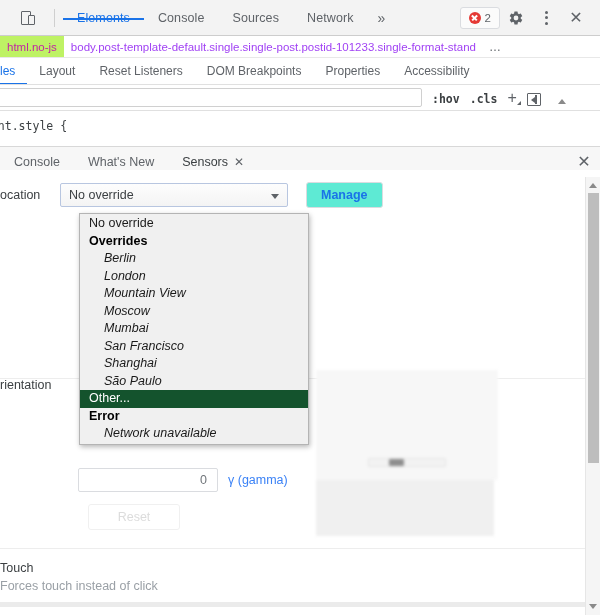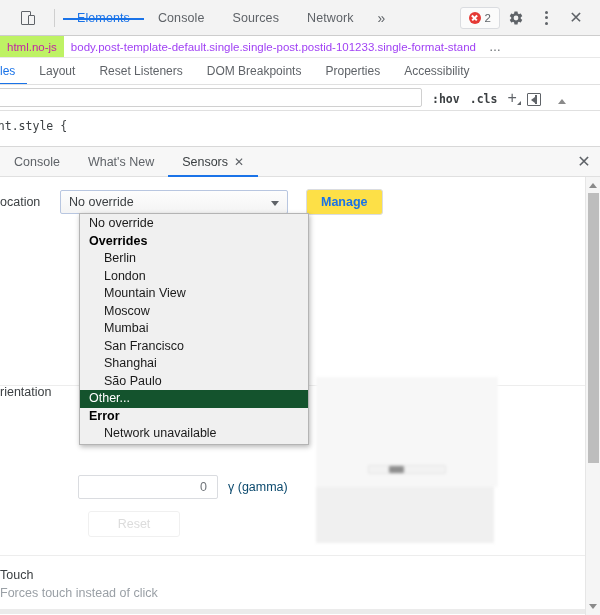--- a/index.html
+++ b/index.html
@@ -164,60 +164,60 @@
   }
   .dtab.active { color: #3c4043; box-shadow: inset 0 -2px 0 #1a73e8; }
   .dtab .tab-close { font-size: 12px; color: #5f6368; line-height: 1; }
   .drawer-close {
     margin-left: auto; width: 32px; height: 30px;
     display:flex; align-items:center; justify-content:center;
   }
 
   
   .sensors {
-    position: absolute; top: 177px; left: 0; width: 600px; height: 438px;
+    position: absolute; top: 170px; left: 0; width: 600px; height: 438px;
     background: #fff; overflow: hidden;
   }
   .row { display: flex; align-items: center; padding: 12px 0 0 0; }
   .row-label {
     width: 78px; flex: none; font-size: 12.5px; color: #3c4043;
     margin-left: -18px; padding-left: 18px; white-space: nowrap;
   }
   .select-box {
     width: 228px; height: 24px; border: 1px solid #b8c6e0; border-radius: 2px;
     background: linear-gradient(#fdfdfd, #f4f4f4);
     display: flex; align-items: center; padding: 0 8px;
     font-size: 12.5px; color: #3c4043; position: relative;
   }
   .select-caret {
     position: absolute; right: 8px; top: 10px;
     border-left: 4px solid transparent; border-right: 4px solid transparent;
     border-top: 5px solid #5f6368;
   }
   .manage-btn {
     margin-left: 18px; height: 26px; padding: 0 14px; border: 1px solid #dadce0;
-    border-radius: 3px; background: #fde047; color: #1a73e8; font-size: 12.5px;
+    border-radius: 3px; background: #5eead4; color: #1a73e8; font-size: 12.5px;
     font-weight: 700; display: flex; align-items: center;
   }
   .divider { height: 1px; background: #ededed; margin-top: 20px; }
 
   
   .orient-label {
     position: absolute; left: 0; top: 208px; font-size: 12.5px; color: #3c4043;
     margin-left: -18px; padding-left: 18px;
   }
   .gamma-row {
     position: absolute; left: 78px; top: 298px; display: flex; align-items: center; gap: 10px;
   }
   .num-input {
     width: 140px; height: 24px; border: 1px solid #dadce0; border-radius: 2px;
     background: #fff; font-size: 12.5px; color: #70757a;
     display: flex; align-items: center; justify-content: flex-end; padding-right: 10px;
   }
-  .unit-label { font-size: 12.5px; color: #0c4a6e; }
+  .unit-label { font-size: 12.5px; color: #3b82f6; }
   .reset-btn {
     position: absolute; left: 88px; top: 334px;
     width: 92px; height: 26px; border: 1px solid #f0f0f0; border-radius: 3px;
     background: #fff; color: #dcdcdc; font-size: 12.5px;
     display: flex; align-items: center; justify-content: center;
     filter: blur(.4px);
   }
 
   
   .orient-vis {
@@ -257,21 +257,21 @@
     position: absolute; left: 79px; top: 213px; width: 230px;
     background: #f0f0f0; border: 1px solid #b4b4b4;
     box-shadow: 1px 2px 5px rgba(0,0,0,.28);
     z-index: 50; padding: 1px 0;
   }
   .dd-item {
     height: 17.5px; line-height: 17.5px; font-size: 12.5px; color: #1a1a1a;
     padding-left: 9px; white-space: nowrap;
   }
   .dd-item.group { font-weight: 700; color: #000; }
-  .dd-item.child { padding-left: 24px; }
+  .dd-item.child { padding-left: 24px; font-style: italic; }
   .dd-item.sel { background: #14532d; color: #ffffff; }
 
   
   .vscroll {
     position: absolute; right: 0; top: 177px; width: 15px; height: 438px;
     background: #f5f5f5; border-left: 1px solid #e6e6e6;
   }
   .vs-arrow-up, .vs-arrow-down {
     position: absolute; left: 2px; width: 11px; height: 11px;
   }

